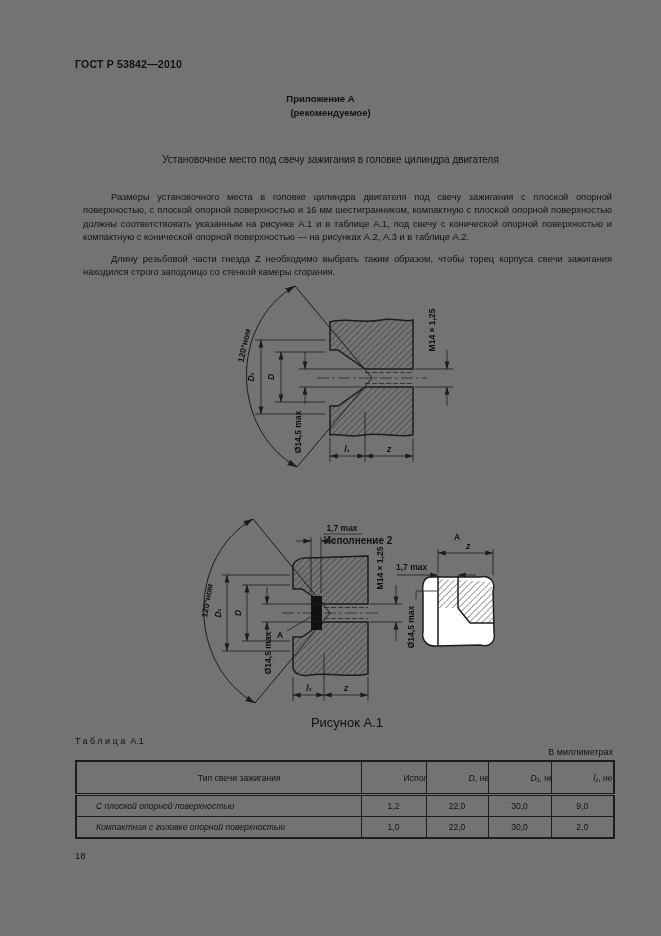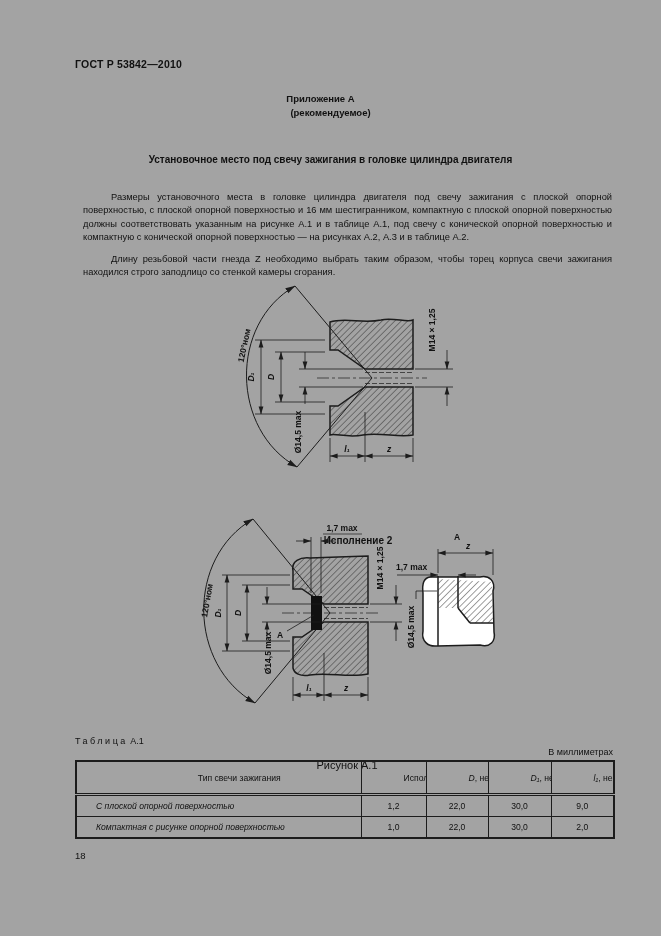--- a/index.html
+++ b/index.html
@@ -1,27 +1,27 @@
 <!DOCTYPE html>
 <html><head>
 <meta charset="utf-8">
 <style>
   html,body{margin:0;padding:0;background:#fff;}
-  .page{position:relative;width:661px;height:936px;background:#a3a3a3;overflow:hidden;
+  .page{position:relative;width:661px;height:936px;background:#737373;overflow:hidden;
         font-family:"Liberation Sans","DejaVu Sans",sans-serif;color:#111;}
   .abs{position:absolute;}
   .doc-header{left:75px;top:58px;font-size:10.5px;font-weight:bold;letter-spacing:.2px;}
   .appendix{left:0;width:641px;top:93px;text-align:center;font-size:9.5px;font-weight:bold;}
   .appendix2{left:0;width:661px;top:107px;text-align:center;font-size:9.5px;font-weight:bold;}
-  .sec-title{left:40px;width:581px;top:154px;text-align:center;font-size:10px;font-weight:bold;}
+  .sec-title{left:40px;width:581px;top:154px;text-align:center;font-size:10px;font-weight:normal;}
   .bodytext{left:75px;top:183px;width:545px;font-size:9.3px;line-height:13.4px;text-align:justify;}
   .bodytext p{margin:8px;text-indent:28px;}
   .fig-title1{left:210px;width:280px;top:260px;text-align:center;font-size:10px;font-weight:bold;}
   .fig-title2{left:218px;width:280px;top:499px;text-align:center;font-size:10px;font-weight:bold;margin-top:36px;}
-  .fig-caption{left:197px;width:300px;top:715px;text-align:center;font-size:11px;margin-top:44px;}
+  .fig-caption{left:197px;width:300px;top:715px;text-align:center;font-size:13px;}
   .tbl-label{left:75px;top:736px;font-size:9px;}
   .tbl-label .spaced{letter-spacing:2.5px;}
   .units-note{left:75px;width:538px;top:747px;text-align:right;font-size:9px;}
   .page-number{left:75px;top:850px;font-size:9.5px;}
   table.gost{position:absolute;left:75px;top:760px;width:538px;border-collapse:collapse;
              table-layout:fixed;font-size:8.6px;}
   table.gost th,table.gost td{border:1px solid #1c1c1c;overflow:hidden;white-space:nowrap;}
   table.gost th{font-weight:normal;text-align:center;height:29px;border-bottom:3px double #1c1c1c;padding-left:42px;}
   table.gost td{height:18px;text-align:center;}
   table.gost td.lft{text-align:left;padding-left:19px;font-style:italic;}
@@ -248,21 +248,21 @@
     </thead>
     <tbody>
       <tr>
         <td class="lft">С плоской опорной поверхностью</td>
         <td>1,2</td>
         <td>22,0</td>
         <td>30,0</td>
         <td>9,0</td>
       </tr>
       <tr>
-        <td class="lft">Компактная с рисунке опорной поверхностью</td>
+        <td class="lft">Компактная с головке опорной поверхностью</td>
         <td>1,0</td>
         <td>22,0</td>
         <td>30,0</td>
         <td>2,0</td>
       </tr>
     </tbody>
   </table>
 
   <div class="abs page-number">18</div>
 

